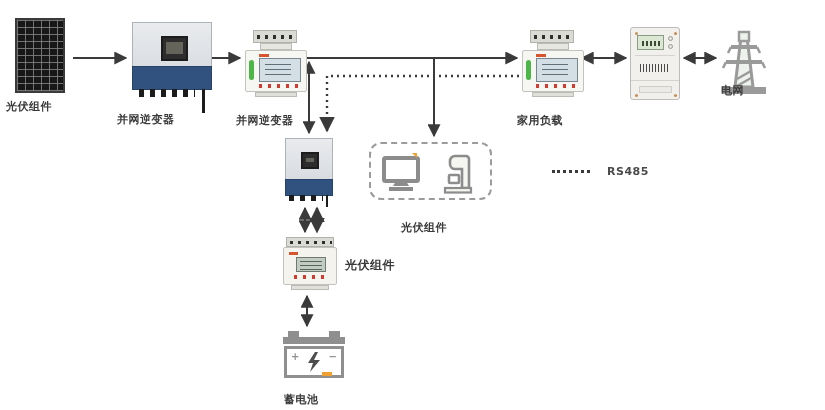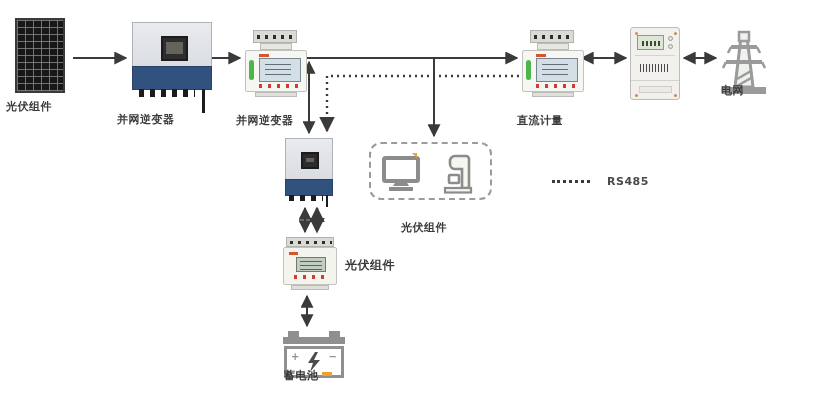--- a/index.html
+++ b/index.html
@@ -86,21 +86,21 @@
   
   .battery{position:absolute;left:283px;top:331px;width:62px;height:48px;}
   .battery .post{position:absolute;top:0;width:11px;height:7px;background:#8f8f8f;}
   .battery .p1{left:5px;} .battery .p2{right:5px;}
   .battery .bar{position:absolute;left:0;top:6px;width:62px;height:7px;background:#8f8f8f;}
   .battery .body{position:absolute;left:1px;top:15px;width:60px;height:32px;border:3.5px solid #8f8f8f;background:#fff;box-sizing:border-box;}
   .battery .sign{position:absolute;top:3px;font-size:10px;font-weight:700;color:#8f8f8f;line-height:1;}
   .battery .plus{left:4px;} .battery .minus{right:4px;}
   .battery .tab{position:absolute;right:9px;bottom:-1px;width:10px;height:4px;background:#f0a030;}
   
-  .legend{position:absolute;left:552px;top:172px;}
+  .legend{position:absolute;left:552px;top:162px;}
   .legend-row{display:flex;align-items:center;height:18px;margin-bottom:8px;}
   .legend-line{width:38px;margin-right:17px;border-top:2px solid #3a3a3a;}
   .legend-line.dotted{border-top-style:dotted;border-top-width:3px;}
   .legend-text{font-size:11px;font-weight:600;color:#4a4a4a;letter-spacing:.5px;}
   svg{display:block;}
   .wires{position:absolute;left:0;top:0;pointer-events:none;}
 </style>
 </head>
 <body>
 
@@ -159,21 +159,21 @@
     <span class="term"></span>
     <span class="step"></span>
     <span class="face">
       <i class="clip"></i>
       <i class="brand"></i>
       <i class="lcd"></i>
       <i class="leds"></i>
     </span>
     <span class="base"></span>
   </div>
-  <div class="lbl" style="left:517px;top:113px;width:74px;">直流计量</div>
+  <div class="lbl" style="left:517px;top:113px;width:74px;">家用负载</div>
 
   <div class="emeter">
     <span class="screw"></span>
     <span class="lcd"></span>
     <span class="btn b1"></span>
     <span class="btn b2"></span>
     <span class="rule"></span>
     <span class="barcode"></span>
     <span class="rule2"></span>
     <span class="slot"></span>
@@ -238,21 +238,21 @@
     <span class="bar"></span>
     <span class="body">
       <i class="sign plus">+</i>
       <i class="sign minus">−</i>
       <svg class="abs" style="left:19px;top:3px;" width="16" height="20" viewBox="0 0 16 20">
         <polygon points="9,0 2,11 7,11 4,20 14,8 8,8 12,0" fill="#4d4d4d"></polygon>
       </svg>
       <i class="tab"></i>
     </span>
   </div>
-  <div class="lbl" style="left:284px;top:368px;width:60px;">蓄电池</div>
+  <div class="lbl" style="left:284px;top:392px;width:60px;">蓄电池</div>
 
   <div class="legend">
     <div class="legend-row">
       <span class="legend-line dotted"></span>
       <span class="legend-text">RS485</span>
     </div>
   </div>
 
 </div>
 

